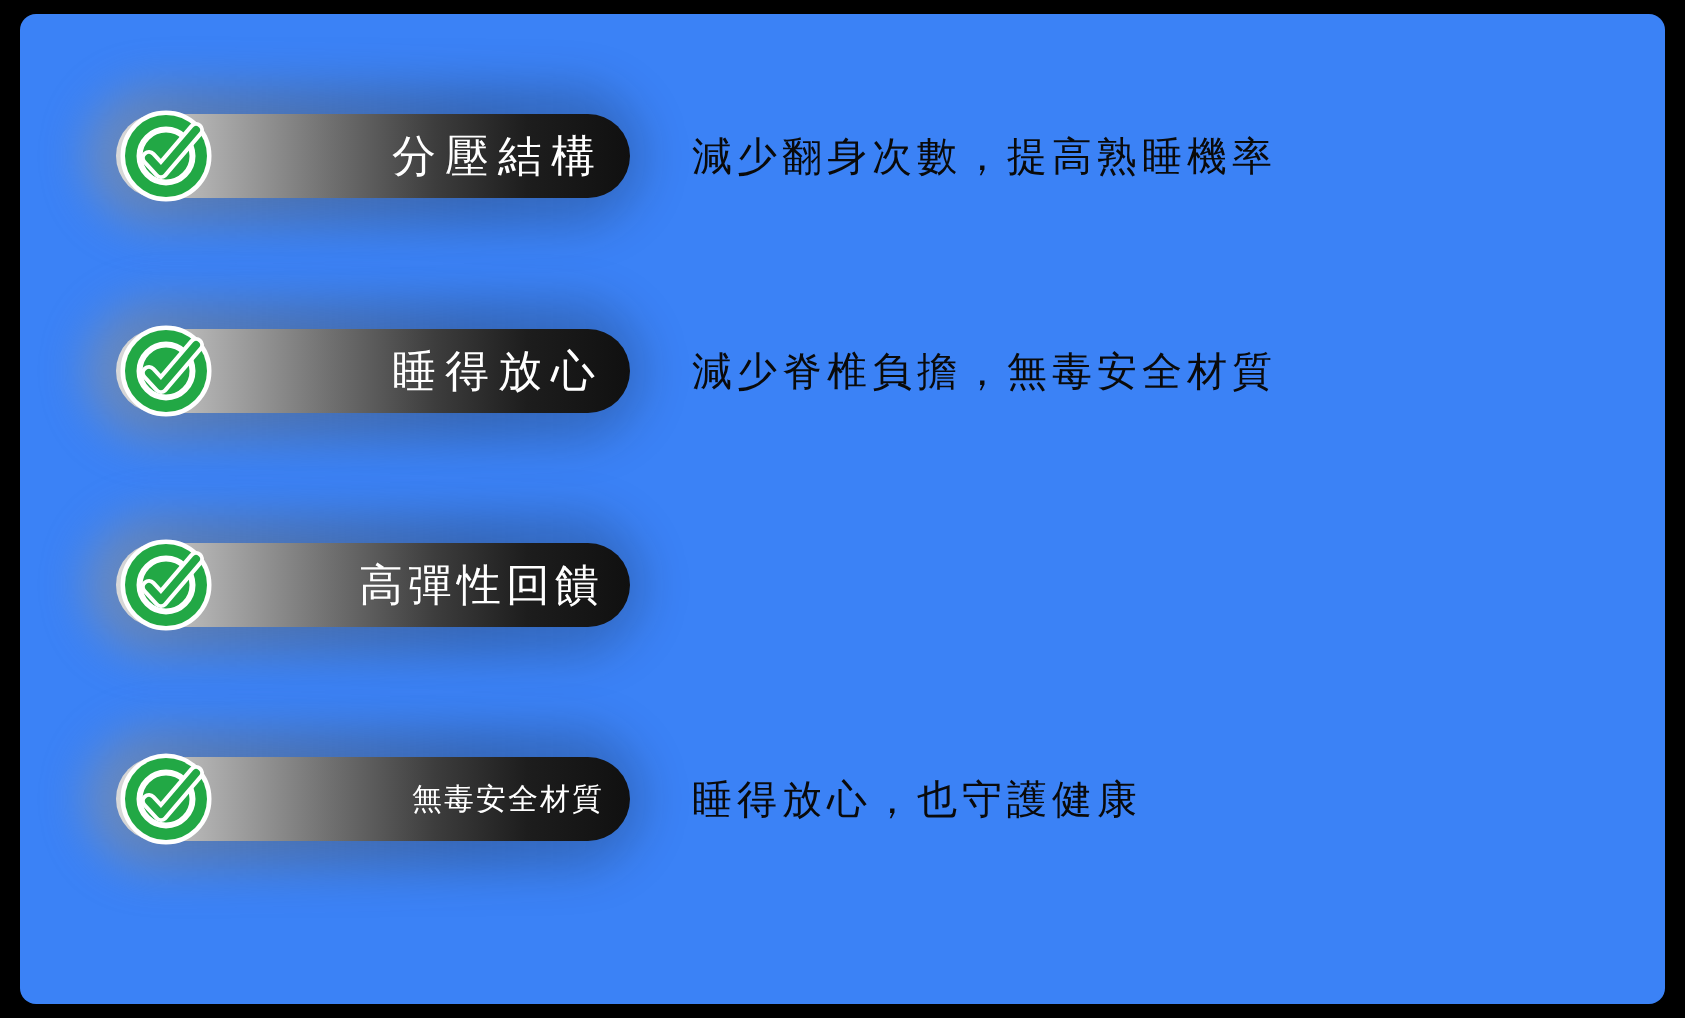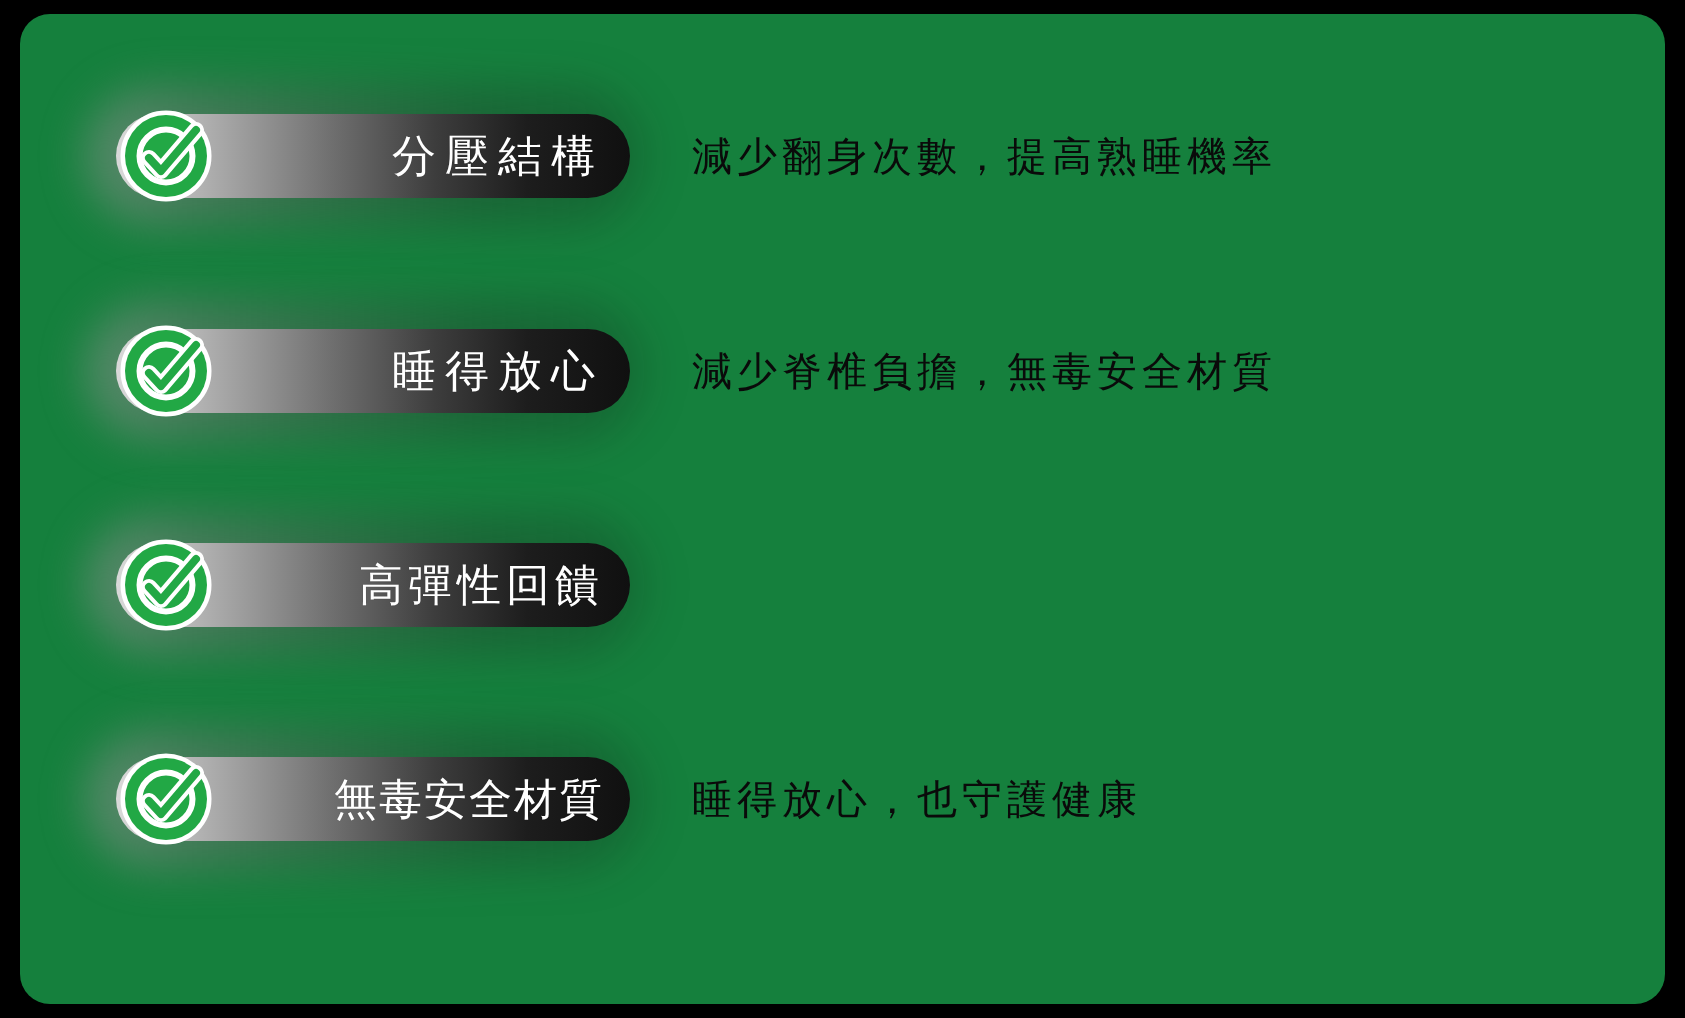--- a/index.html
+++ b/index.html
@@ -21,22 +21,22 @@
     background: #000000;
   }
 
   
   #card {
     position: absolute;
     left: 20px;
     top: 14px;
     width: 1645px;
     height: 990px;
-    background: #15803d;
-    border-radius: 30px;
+    background: #3b82f6;
+    border-radius: 16px;
     overflow: hidden;
   }
 
   
   .feature-row {
     position: absolute;
     left: 0;
     width: 100%;
     height: 160px;
     display: block;
@@ -89,21 +89,21 @@
   .badge-label {
     color: #ffffff;
     font-size: 44px;
     line-height: 1;
     letter-spacing: 9px;
     white-space: nowrap;
     font-weight: 400;
     text-shadow: 0 0 1px rgba(0,0,0,0.25);
   }
   
-  .feature-row.r3 .badge-label { letter-spacing: 2px; font-size: 43px; }
+  .feature-row.r3 .badge-label { letter-spacing: 2px; font-size: 30px; }
   .feature-row.r2 .badge-label { letter-spacing: 5px; }
 
   
   .check-icon {
     position: absolute;
     left: 96px;
     top: 30px;
     width: 100px;
     height: 100px;
     z-index: 3;

